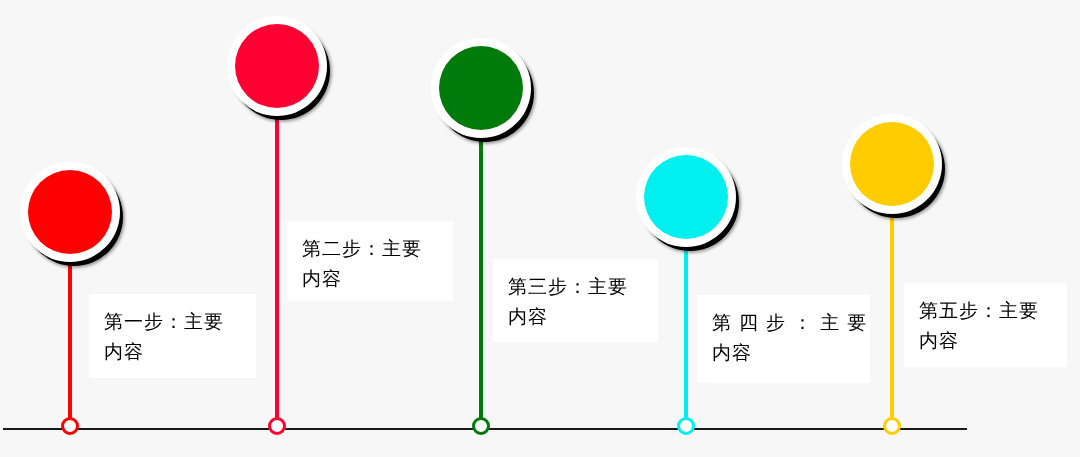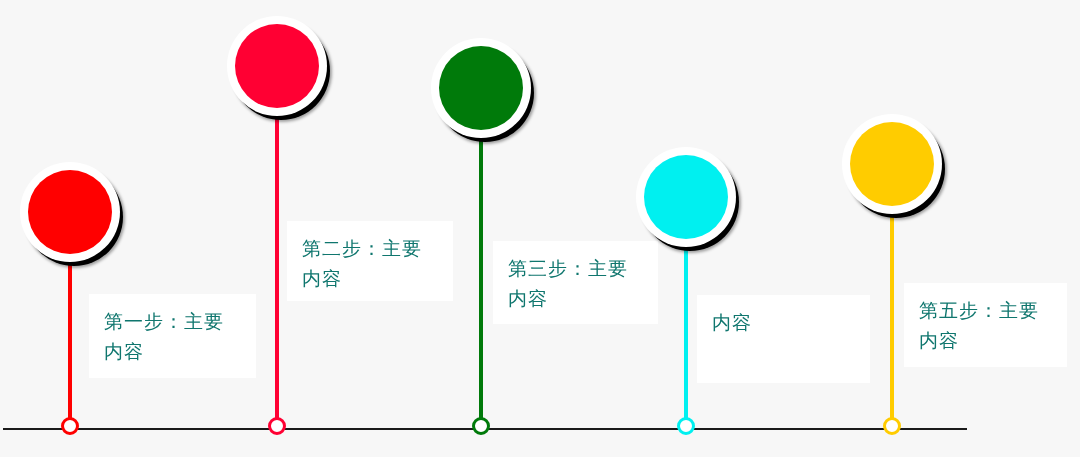--- a/index.html
+++ b/index.html
@@ -59,21 +59,21 @@
       position: absolute;
       left: 8px; top: 8px;
       width: 84px; height: 84px;
       border-radius: 50%;
     }
     .label-box {
       position: absolute;
       background: #ffffff;
       box-sizing: border-box;
       padding: 12px 14px 10px 15px;
-      color: #0f766e;
+      color: #000000;
       font-size: 19px;
       line-height: 30px;
       letter-spacing: 1px;
     }
     .label-line {
       display: block;
       white-space: nowrap;
     }
   </style>
 </head>
@@ -102,33 +102,34 @@
       <span class="label-line">内容</span>
     </div>
     <div class="bubble" style="left: 227px; top: 16px;">
       <div class="bubble-inner" style="background: rgb(255, 0, 51);"></div>
     </div>
     <div class="node" style="left: 268px; top: 417px; border-color: rgb(255, 0, 51);"></div>
   </div>
 
   <div class="step">
     <div class="stem" style="left: 479px; top: 128px; height: 295px; background: rgb(0, 122, 10);"></div>
-    <div class="label-box" style="left: 493px; top: 241px; width: 165px; height: 83px;">
+    <div class="label-box" style="left: 493px; top: 259px; width: 165px; height: 83px;">
       <span class="label-line">第三步：主要</span>
       <span class="label-line">内容</span>
     </div>
     <div class="bubble" style="left: 431px; top: 38px;">
       <div class="bubble-inner" style="background: rgb(0, 122, 10);"></div>
     </div>
     <div class="node" style="left: 472px; top: 417px; border-color: rgb(0, 122, 10);"></div>
   </div>
 
   <div class="step">
     <div class="stem" style="left: 684px; top: 237px; height: 186px; background: rgb(0, 240, 240);"></div>
     <div class="label-box" style="left: 697px; top: 295px; width: 173px; height: 88px;">
+      <span class="label-line">第 四 步 ： 主 要</span>
       <span class="label-line">内容</span>
     </div>
     <div class="bubble" style="left: 636px; top: 147px;">
       <div class="bubble-inner" style="background: rgb(0, 240, 240);"></div>
     </div>
     <div class="node" style="left: 677px; top: 417px; border-color: rgb(0, 240, 240);"></div>
   </div>
 
   <div class="step">
     <div class="stem" style="left: 890px; top: 204px; height: 219px; background: rgb(255, 204, 0);"></div>

